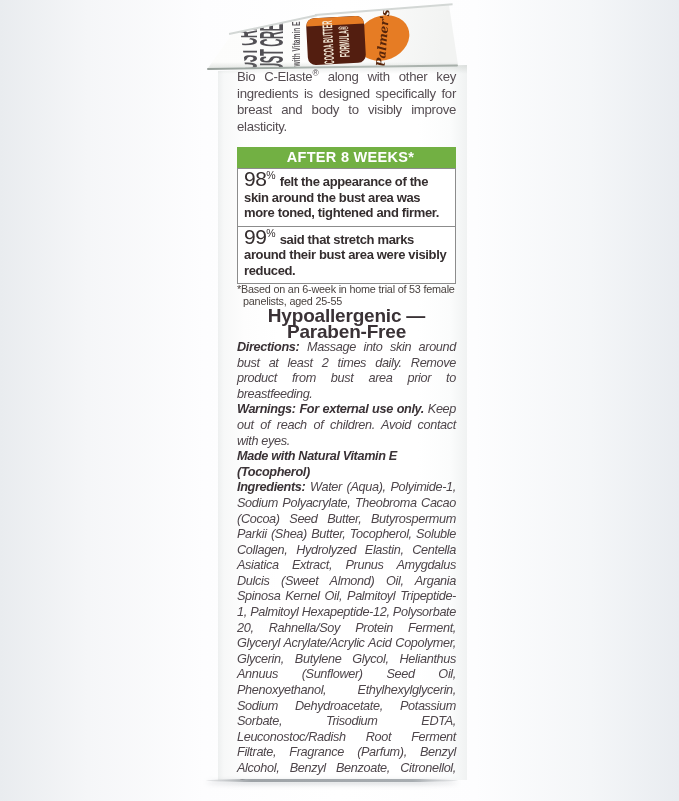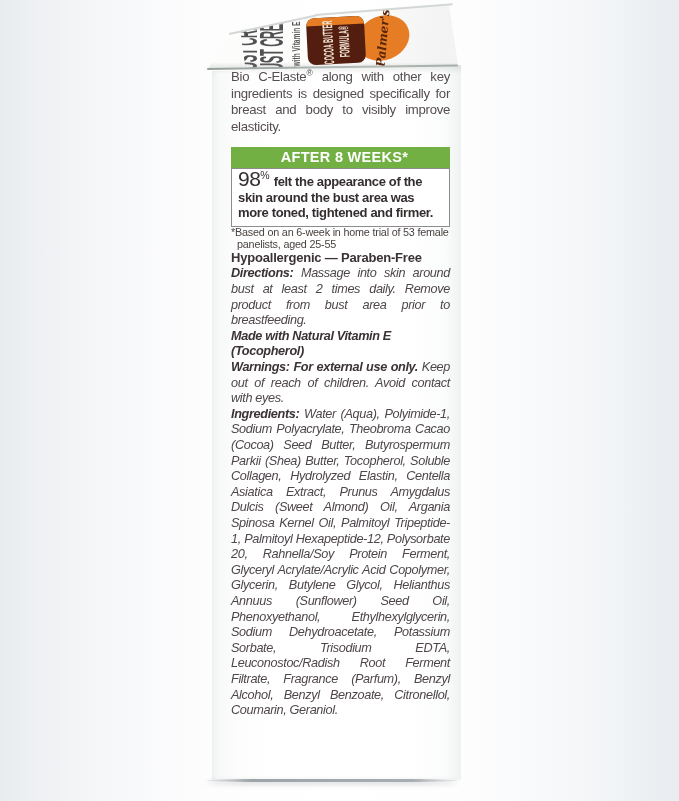--- a/index.html
+++ b/index.html
@@ -42,21 +42,21 @@
 
   .edge-line{position:absolute;height:1.5px;background:#d3d7d5;transform-origin:left center;}
   .e1{left:229px;top:33px;width:90px;transform:rotate(-12deg);}
   .e2{left:315px;top:14px;width:138px;transform:rotate(-4.5deg);}
   .fold-line{position:absolute;left:207px;top:68px;width:251px;height:2.2px;border-radius:1px;
     background:linear-gradient(90deg,#97a09b,#b3bbb6 60%,#a6aea9);
     transform:rotate(-0.8deg);transform-origin:left center;z-index:3;}
 
   
   .box-front{
-    position:absolute;left:212px;top:65px;width:249px;height:715px;
+    position:absolute;left:218px;top:65px;width:249px;height:715px;
     background:linear-gradient(90deg,#eef0f0 0px,#f7f8f8 6px,#fdfdfd 26px,#ffffff 60px,#ffffff 200px,#fbfcfc 232px,#f0f2f2 249px);
     clip-path:polygon(0px 6px,249px 0px,249px 715px,0px 715px);
   }
   .box-front .top-shade{position:absolute;left:0;right:0;top:0;height:9px;
     background:linear-gradient(to bottom,rgba(150,160,152,.25),rgba(150,160,152,0));}
   .box-bottom-edge{position:absolute;left:206px;top:779px;width:252px;height:3px;border-radius:50%/100%;
     background:linear-gradient(90deg,rgba(150,154,158,.2),#9ea3a7 18%,#a8adb1 82%,rgba(150,154,158,.2));
     box-shadow:0 2px 5px rgba(140,146,152,.45);}
 
   .content{position:absolute;left:19px;top:0;width:219px;color:#4e464b;}
@@ -71,21 +71,21 @@
     letter-spacing:.3px;text-align:center;line-height:21px;height:21px;}
   .claims{border:1.5px solid #8c8c8c;background:#fff;}
   .claim{padding:3px 6px 5px;font-weight:700;font-size:13px;line-height:15.5px;color:#352e2f;letter-spacing:-0.35px;}
   .claim + .claim{border-top:1.5px solid #8c8c8c;}
   .pct{font-size:21px;font-weight:400;letter-spacing:-0.5px;line-height:14px;margin-right:4px;}
   .pct sup{font-size:10.5px;vertical-align:7px;line-height:0;letter-spacing:0;}
 
   .footnote{margin-top:6px;font-size:10.8px;line-height:11.8px;color:#49423f;letter-spacing:-0.2px;}
   .footnote .fn2{padding-left:6px;}
 
-  .free-claims{margin-top:11px;text-align:left;font-weight:700;font-size:13px;line-height:16px;color:#3a3236;letter-spacing:-0.2px;}
+  .free-claims{margin-top:11px;text-align:center;font-weight:700;font-size:19px;line-height:16px;color:#3a3236;letter-spacing:-0.2px;}
 
   .para{font-size:12.7px;line-height:15.6px;letter-spacing:-0.35px;color:#4e464b;font-style:italic;}
   .para b{color:#3a3236;}
   .directions{margin-top:5px;}
   .warnings{margin-top:6px;}
   .vitamin{margin-top:7px;font-weight:700;color:#3a3236;}
   .ingredients{margin-top:0;}
 </style>
 </head>
 <body>
@@ -116,32 +116,33 @@
   <div class="box-front">
     <div class="top-shade"></div>
     <div class="content">
 
       <p class="intro justify"><span>Bio C-Elaste</span><sup>®</sup><span> along with other key ingredients is designed specifically for breast and body to visibly improve elasticity.</span></p>
 
       <div class="results">
         <div class="results-header" style="background: rgb(114, 176, 67); padding-left: 8px;">AFTER 8 WEEKS*</div>
         <div class="claims">
           <div class="claim"><span class="pct"><span>98</span><sup>%</sup></span><span>felt the appearance of the skin around the bust area was more toned, tightened and firmer.</span></div>
+          <div class="claim"><span class="pct"><span>99</span><sup>%</sup></span><span>said that stretch marks around their bust area were visibly reduced.</span></div>
         </div>
       </div>
 
       <p class="footnote"><span class="fn1">*Based on an 6-week in home trial of 53 female</span><br><span class="fn2">panelists, aged 25-55</span></p>
 
       <p class="free-claims"><span>Hypoallergenic — Paraben-Free</span><br></p>
 
       <p class="para justify directions"><b>Directions:</b> <span>Massage into skin around bust at least 2 times daily. Remove product from bust area prior to breastfeeding.</span></p>
 
+      <p class="para justify warnings"><b>Warnings: For external use only.</b> <span>Keep out of reach of children. Avoid contact with eyes.</span></p>
+
       <p class="para vitamin">Made with Natural Vitamin E (Tocopherol)</p>
-
-      <p class="para justify warnings"><b>Warnings: For external use only.</b> <span>Keep out of reach of children. Avoid contact with eyes.</span></p>
 
       <p class="para justify ingredients"><b>Ingredients:</b> <span>Water (Aqua), Polyimide-1, Sodium Polyacrylate, Theobroma Cacao (Cocoa) Seed Butter, Butyrospermum Parkii (Shea) Butter, Tocopherol, Soluble Collagen, Hydrolyzed Elastin, Centella Asiatica Extract, Prunus Amygdalus Dulcis (Sweet Almond) Oil, Argania Spinosa Kernel Oil, Palmitoyl Tripeptide-1, Palmitoyl Hexapeptide-12, Polysorbate 20, Rahnella/Soy Protein Ferment, Glyceryl Acrylate/Acrylic Acid Copolymer, Glycerin, Butylene Glycol, Helianthus Annuus (Sunflower) Seed Oil, Phenoxyethanol, Ethylhexylglycerin, Sodium Dehydroacetate, Potassium Sorbate, Trisodium EDTA, Leuconostoc/Radish Root Ferment Filtrate, Fragrance (Parfum), Benzyl Alcohol, Benzyl Benzoate, Citronellol, Coumarin, Geraniol.</span></p>
 
     </div>
   </div>
 
   <div class="box-bottom-edge"></div>
 
 </div>
 

